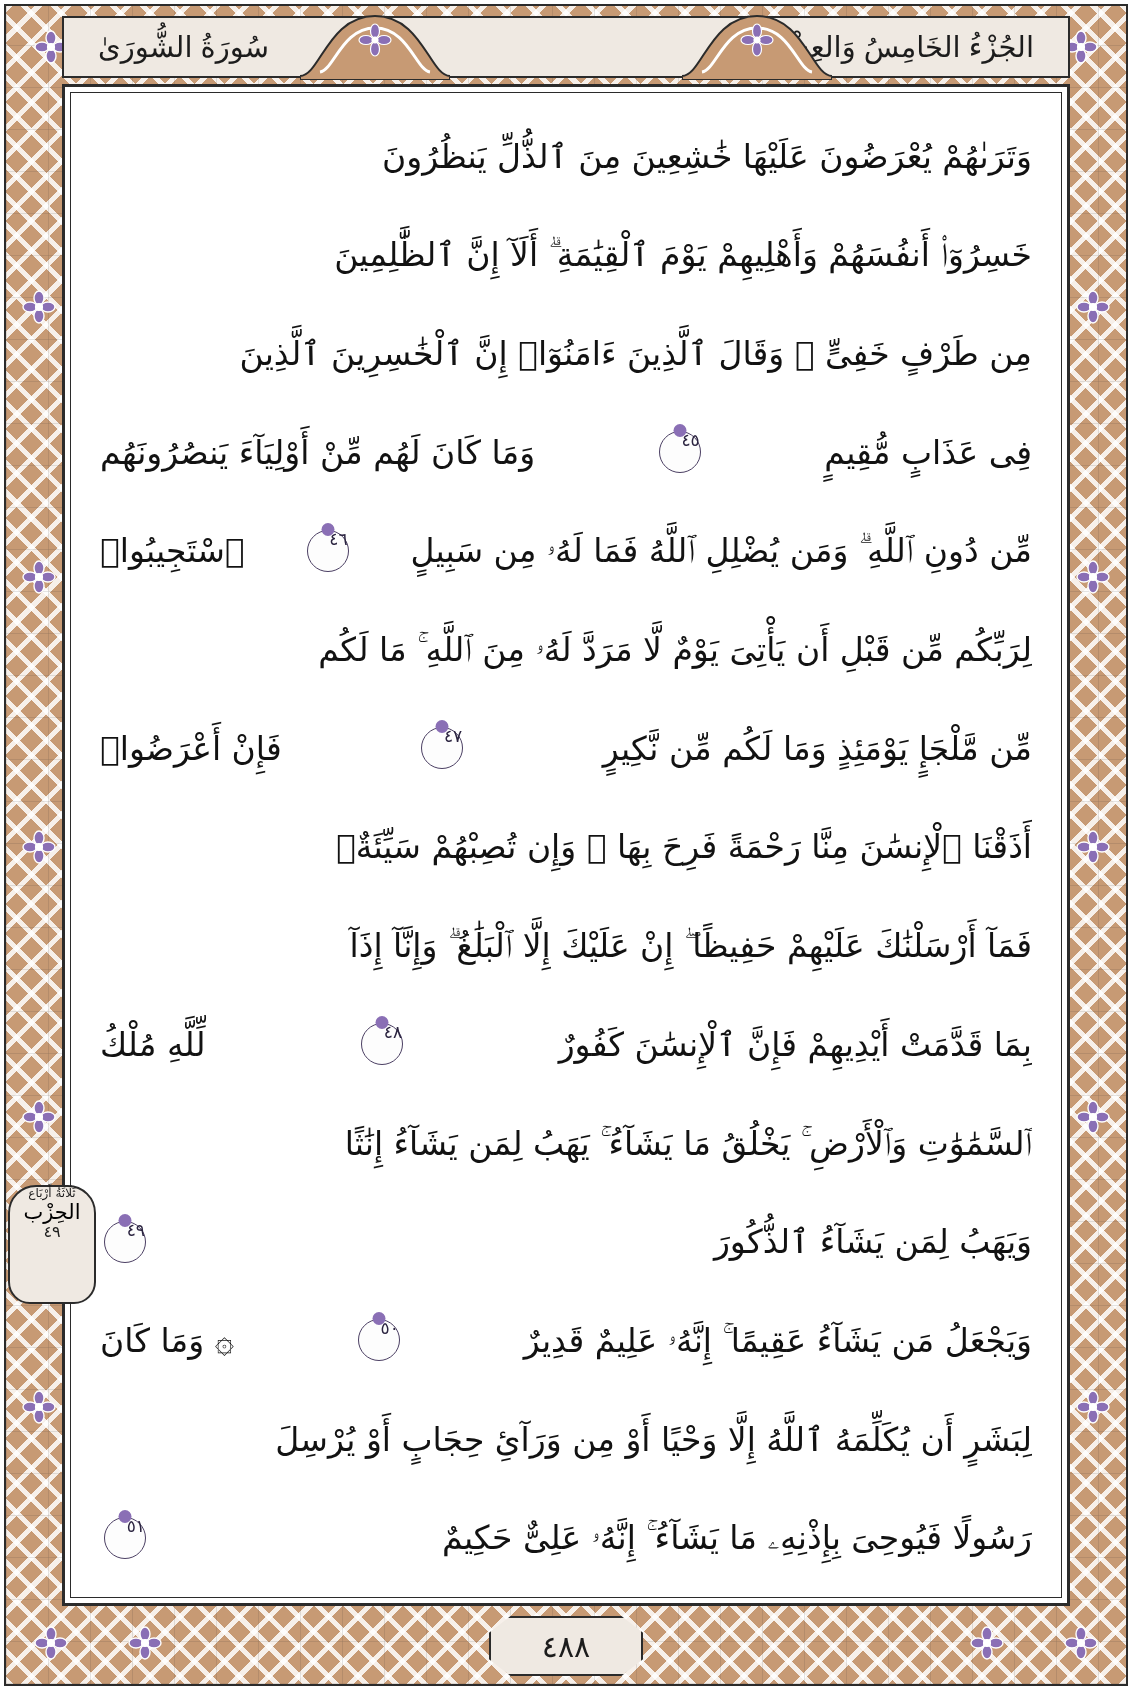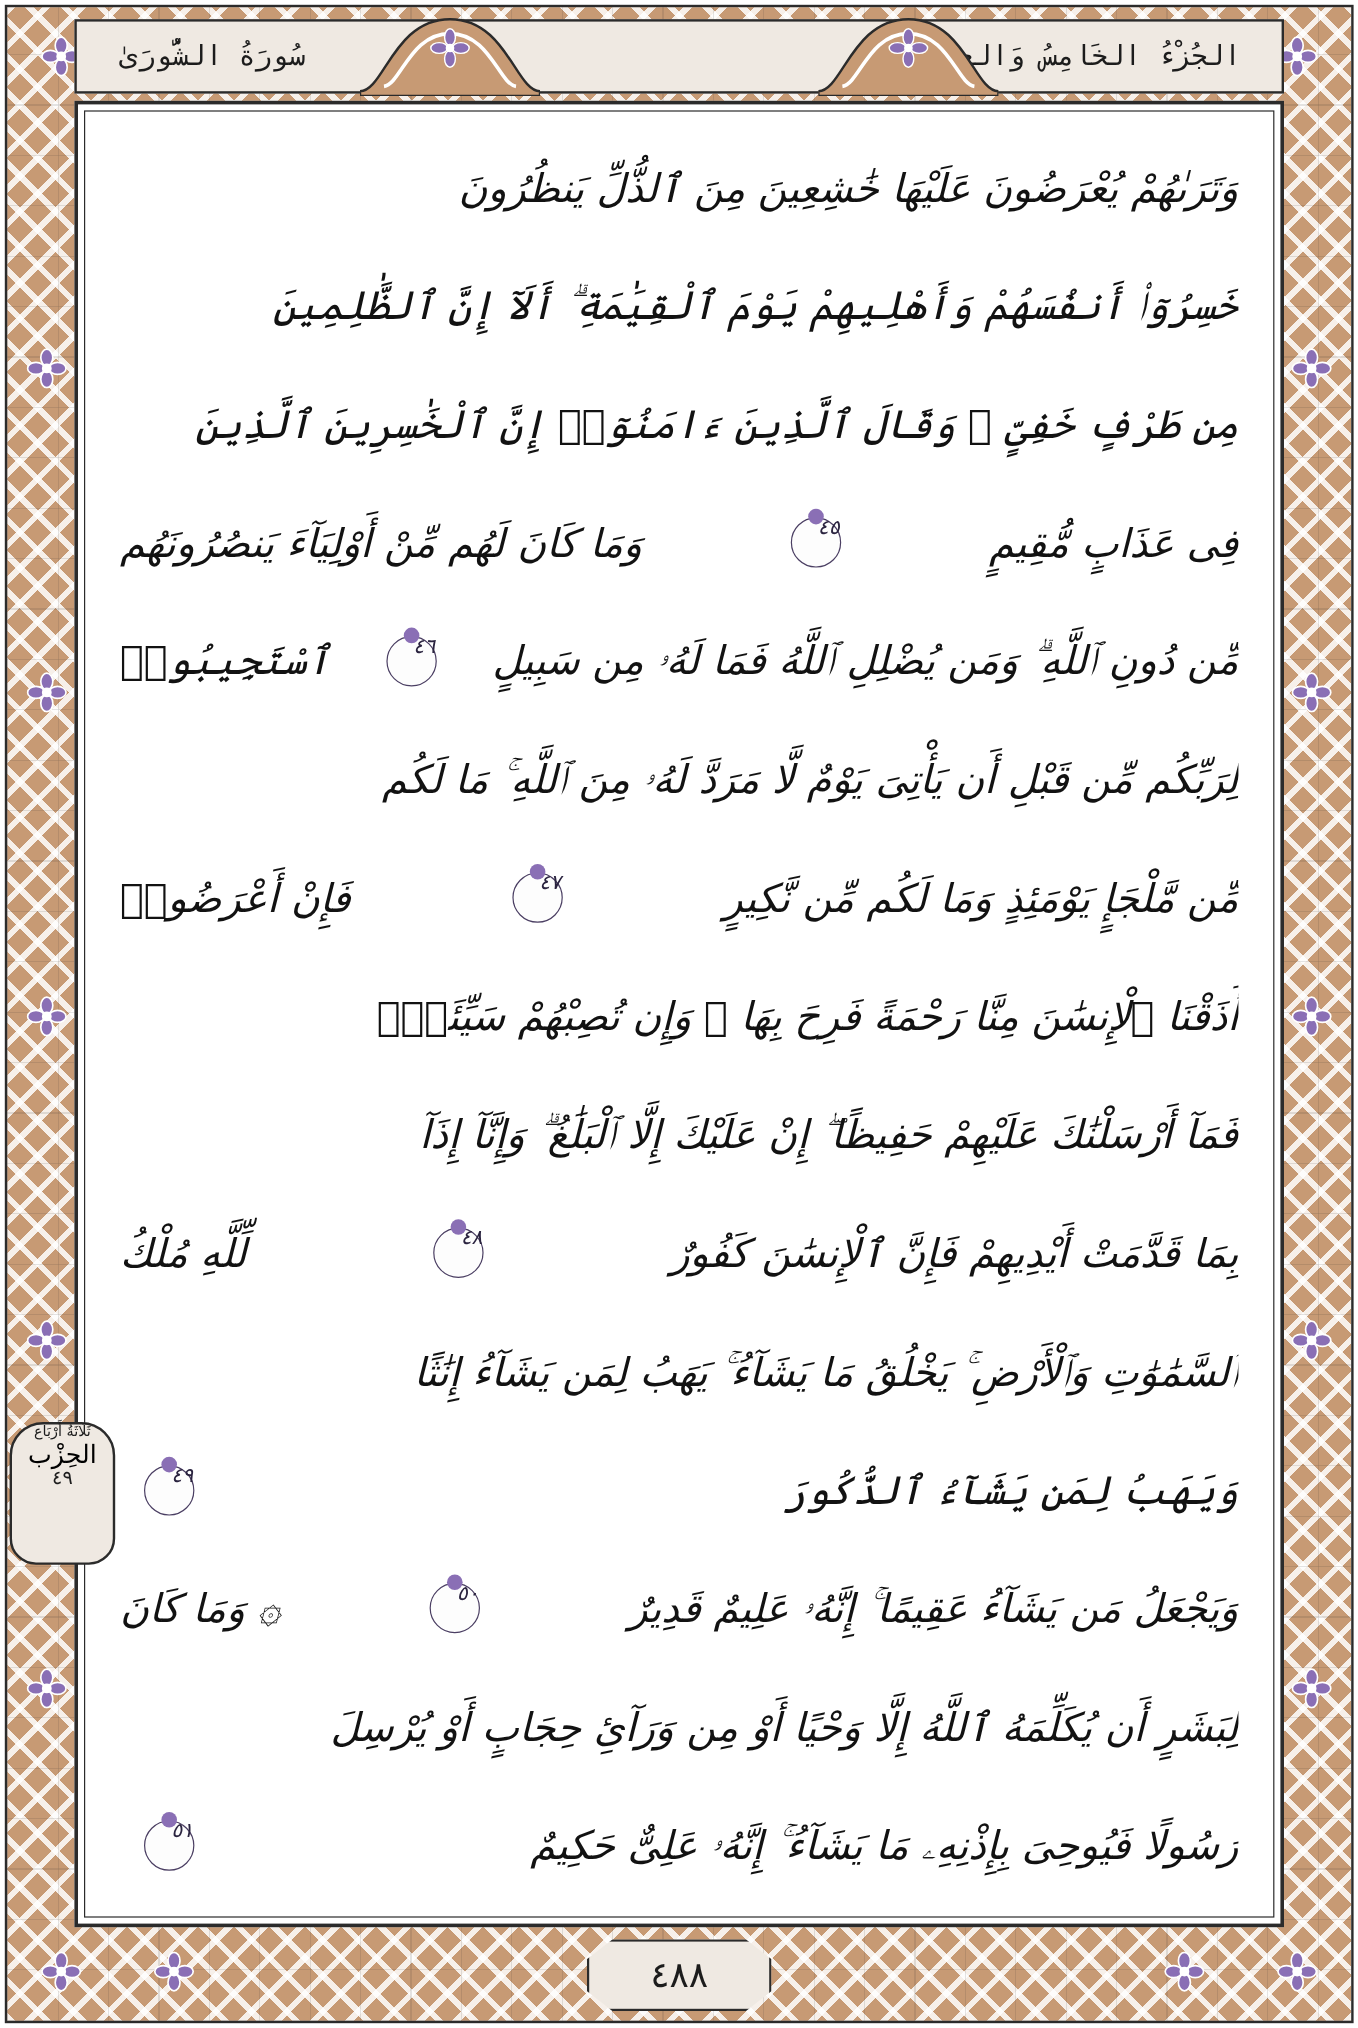--- a/index.html
+++ b/index.html
@@ -55,22 +55,22 @@
     position:absolute;left:62px;top:16px;right:62px;height:62px;
     background:#efe9e2;
     border:2px solid #2b2b2b;
     box-sizing:border-box;
     display:flex;align-items:center;justify-content:space-between;
     padding:0 34px;
     z-index:4;
     direction:rtl;
   }
   .header-band .hdr-text{
-    font-family:Liberation Mono, monospace;
-    font-size:23px;color:#1c1c1c;white-space:nowrap;letter-spacing:0;
+    font-family:Liberation Sans, sans-serif;
+    font-size:29px;color:#1c1c1c;white-space:nowrap;letter-spacing:0;
   }
 
   
   .hdr-lobe{
     position:absolute;top:6px;width:150px;height:74px;z-index:5;
   }
   .hdr-lobe.left{left:300px;}
   .hdr-lobe.right{right:300px;}
 
   
@@ -117,29 +117,29 @@
     color:#121212;
     text-align:justify;
     text-align-last:justify;
     white-space:nowrap;
     direction:rtl;
     unicode-bidi:isolate;
     height:84px;
     display:flex;align-items:center;justify-content:space-between;
     overflow:hidden;
   }
-  .ayah-line > span{display:inline-block;font-style:italic;}
+  .ayah-line > span{display:inline-block;}
 
   .vnum{
     display:inline-flex;align-items:center;justify-content:center;
     min-width:40px;height:40px;border-radius:50%;
     border:1.5px solid #4b3f63;
     font-size:17px;color:#2b2440;
     background:#fdfdfd;
-    margin:0 20px;vertical-align:middle;
+    margin:0 4px;vertical-align:middle;
     position:relative;
   }
   .vnum::before{
     content:"";position:absolute;top:-8px;left:50%;transform:translateX(-50%);
     width:13px;height:13px;border-radius:50%;
     background:#8a6fb5;
   }
 </style>
 </head>
 <body>

